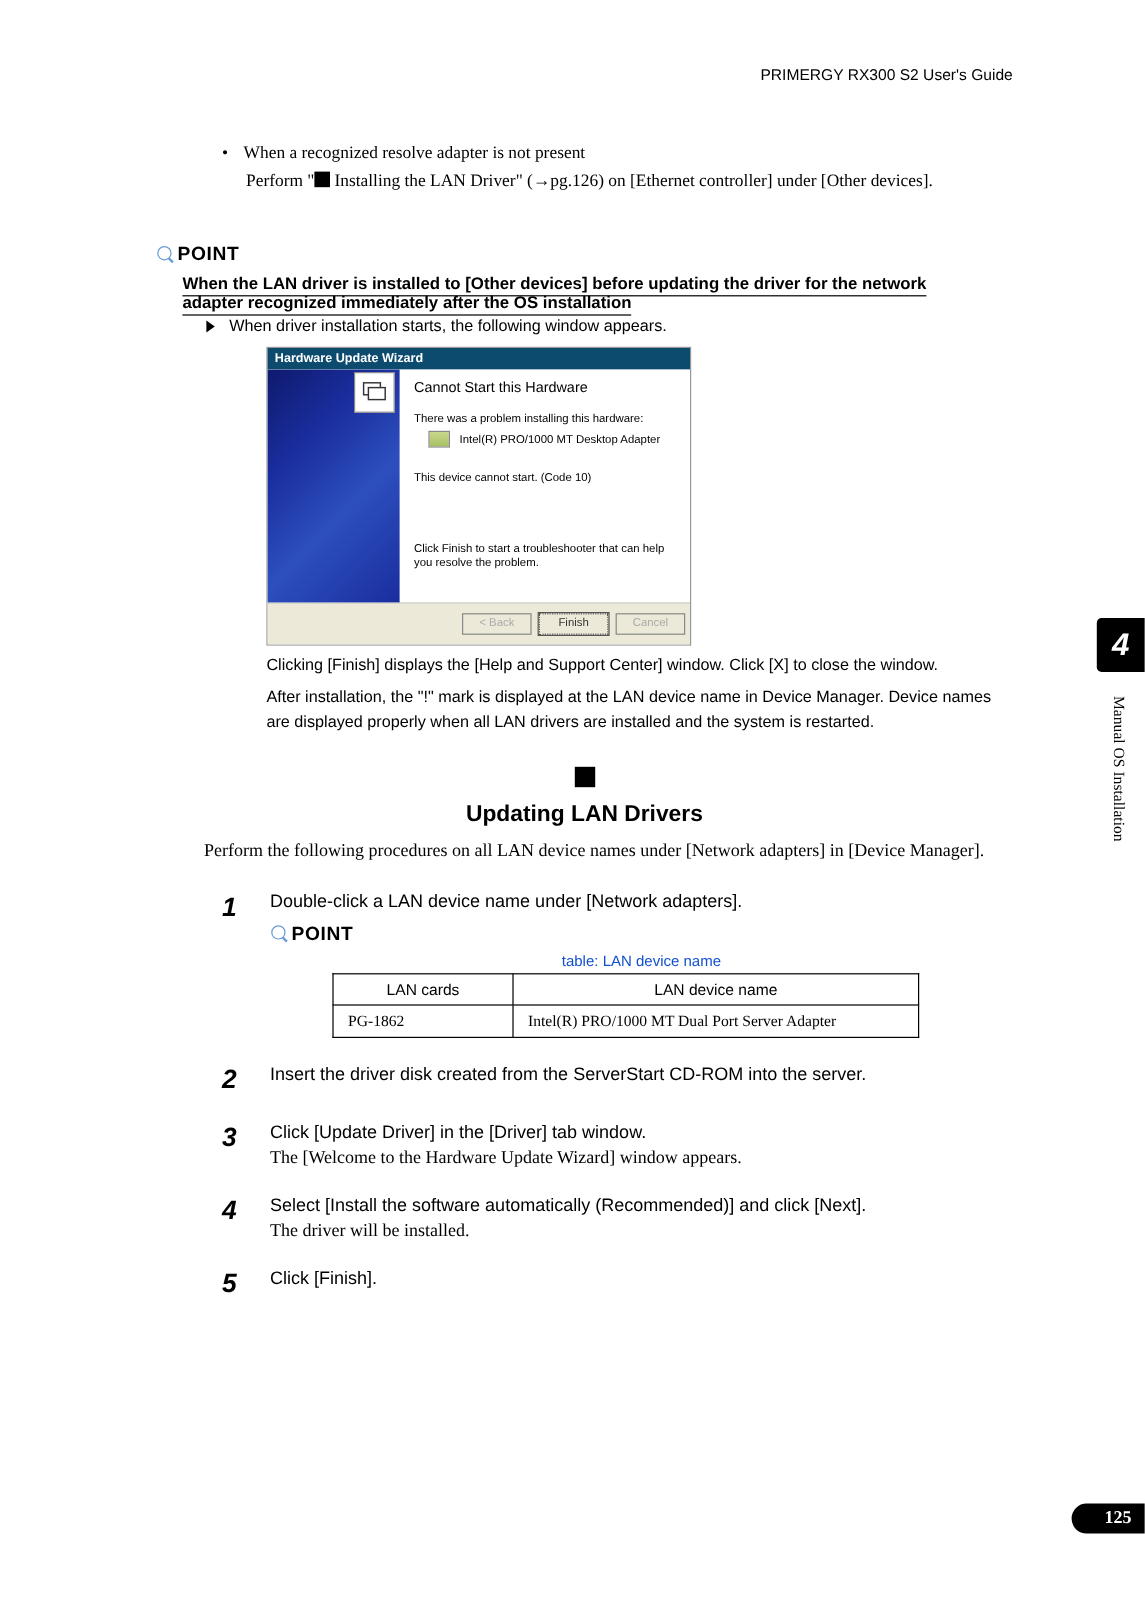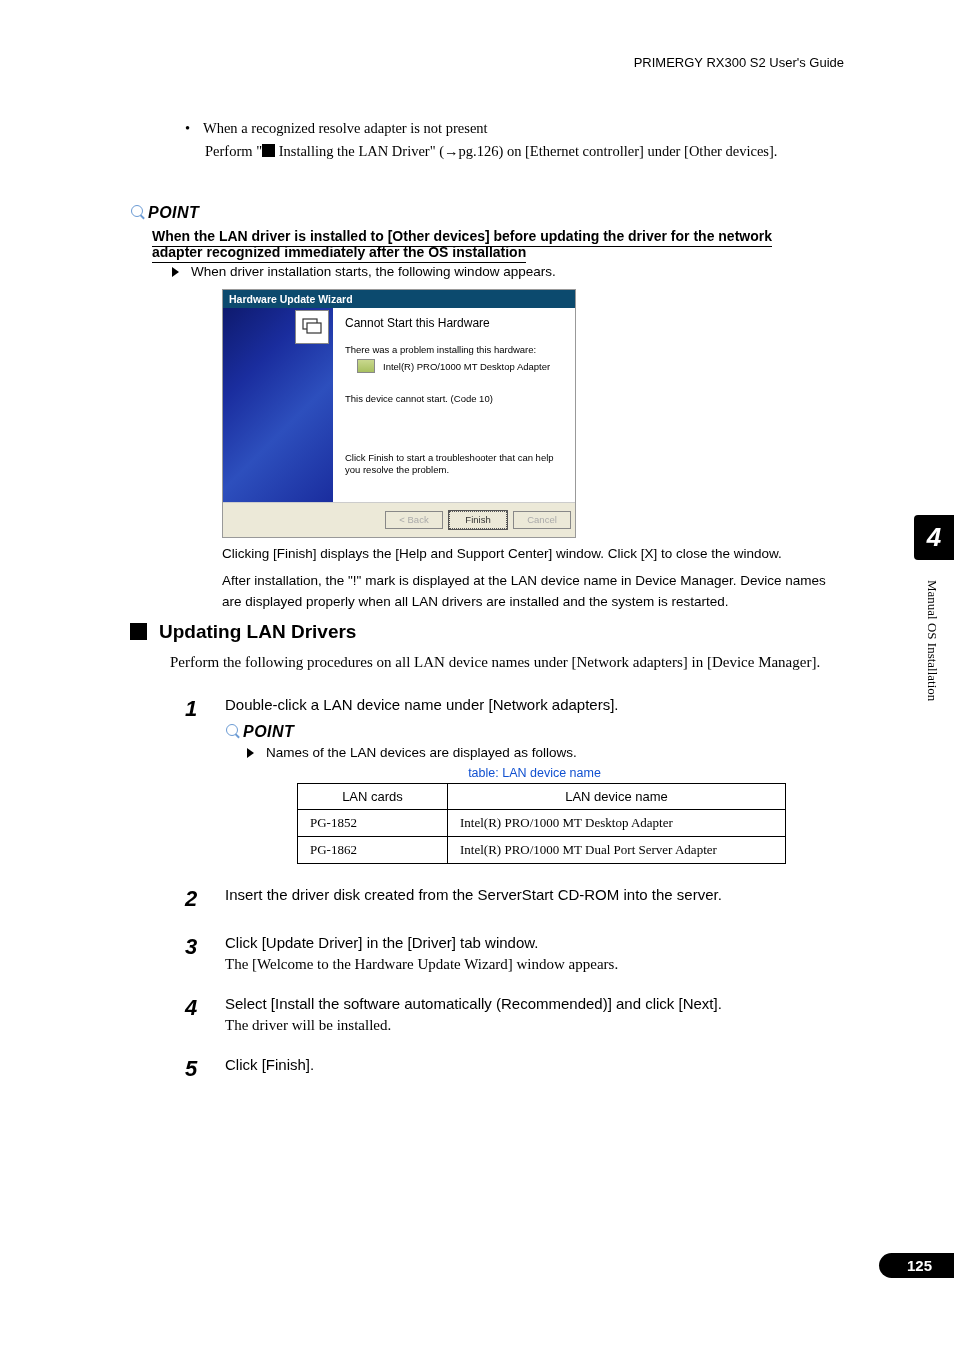--- a/index.html
+++ b/index.html
@@ -50,21 +50,21 @@
       content:''; position:absolute; width:10px; height:10px;
       border:1.5px solid #6b9bd4; border-radius:50%;
       left:1px; top:0;
     }
     .point-glass::after {
       content:''; position:absolute; width:5px; height:1.5px;
       background:#6b9bd4; left:10px; top:11px;
       transform:rotate(45deg);
     }
     .point-text {
-      font-family: Arial; font-weight:bold; font-style:italic;
+      font-family: Arial; font-weight:bold; 
       font-size:16px; letter-spacing:0.5px;
     }
     .point-bold {
       font-weight:bold; font-size:14px;
       margin-left:22px;
       border-bottom:1.5px solid #000;
       padding-bottom:2px;
       display:inline;
     }
     .point-bold-wrap { margin-bottom:4px; }
@@ -120,38 +120,38 @@
       width:58px; height:18px; font-size:9.5px;
       border:1px solid #888; background:#ece9d8;
       color:#aaa; text-align:center; line-height:16px;
     }
     .wizard-btn.active { border:1px dotted #555; color:#333; box-shadow:0 0 0 1px #555; }
     .after-wizard {
       margin-left:92px; font-size:13.5px; line-height:1.55;
       margin-top:4px;
     }
     .section-heading {
-      margin-top:8px;
-      display:flex; align-items:center; gap:12px;
+      margin-top:26px;
+      display:flex; align-items:center; gap:12px;flex-direction:column;
     }
     .section-sq { width:17px; height:17px; background:#000; flex-shrink:0; }
     .section-title { font-weight:bold; font-size:19px; font-family:Arial; }
     .section-intro {
       margin-left:40px; margin-top:8px;
       font-family:'Times New Roman', serif; font-size:15px;
       line-height:1.55;
     }
     .step { margin-left:55px; margin-top:22px; display:flex; gap:22px; }
     .step-num { font-weight:bold; font-style:italic; font-size:22px; font-family:Arial; width:18px; }
     .step-body { flex:1; }
     .step-main { font-size:15px; }
     .step-sub { font-family:'Times New Roman', serif; font-size:15px; margin-top:5px; }
     .point-label-nested { margin-top:10px; display:flex; align-items:center; gap:2px; }
     .table-caption { text-align:center; font-size:12.5px; color:#1050d0; margin-top:6px; margin-bottom:3px; }
-    .lan-table { border-collapse:collapse; margin-left:72px; font-size:13px; }
+    .lan-table { border-collapse:collapse; margin-left:52px; font-size:13px; }
     .lan-table th, .lan-table td { border:1px solid #000; padding:5px 12px; }
     .lan-table th { font-weight:normal; text-align:center; }
     .lan-table .col1 { width:150px; }
     .lan-table .col2 { width:338px; }
     .lan-table td { font-family:'Times New Roman', serif; }
     .side-tab {
       position:absolute;
       right:0; top:515px;
       width:40px; height:45px;
       background:#000; color:#fff;
@@ -164,24 +164,25 @@
       position:absolute;
       right:14px; top:580px;
       writing-mode:vertical-rl;
       font-size:13px;
       font-family:'Times New Roman', serif;
     }
     .page-number {
       position:absolute;
       right:0; bottom:70px;
       background:#000; color:#fff;
-      padding:4px 22px 4px 28px;
+      padding:4px 11px 4px 28px;
       font-weight:bold;
       border-radius:14px 0 0 14px;
       font-size:15px;
+      font-family:Liberation Serif, serif;
     }
   </style>
 </head>
 <body>
 
 <div class="page-header">
   <span>PRIMERGY RX300 S2 User's Guide</span>
 </div>
 
 <div class="content">
@@ -246,35 +247,28 @@
   <div class="section-intro">Perform the following procedures on all LAN device names under [Network adapters] in [Device Manager].</div>
 
   <div class="step">
     <div class="step-num">1</div>
     <div class="step-body">
       <div class="step-main">Double-click a LAN device name under [Network adapters].</div>
       <div class="point-label-nested">
         <span class="point-glass"></span>
         <span class="point-text">POINT</span>
       </div>
-      <div class="point-list-item" style="margin-left:22px;">
-        <span class="tri-right"></span><span>Names of the LAN devices are displayed as follows.</span>
-      </div>
       <div class="table-caption">table: LAN device name</div>
       <table class="lan-table">
         <tbody>
             <tr>
           <th class="col1">LAN cards</th>
           <th class="col2">LAN device name</th>
         </tr>
         <tr>
-          <td>PG-1852</td>
-          <td>Intel(R) PRO/1000 MT Desktop Adapter</td>
-        </tr>
-        <tr>
           <td>PG-1862</td>
           <td>Intel(R) PRO/1000 MT Dual Port Server Adapter</td>
         </tr>
       </tbody>
         </table>
     </div>
   </div>
 
   <div class="step">
     <div class="step-num">2</div>

